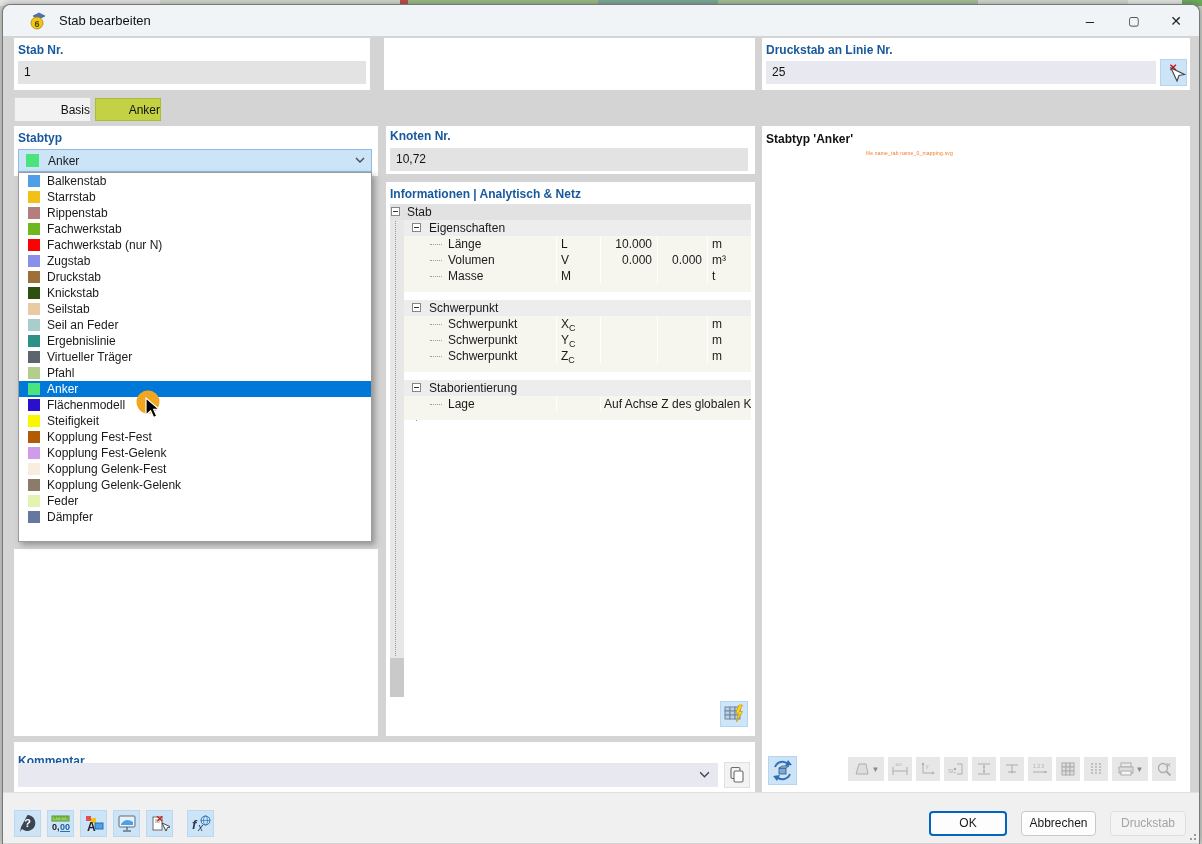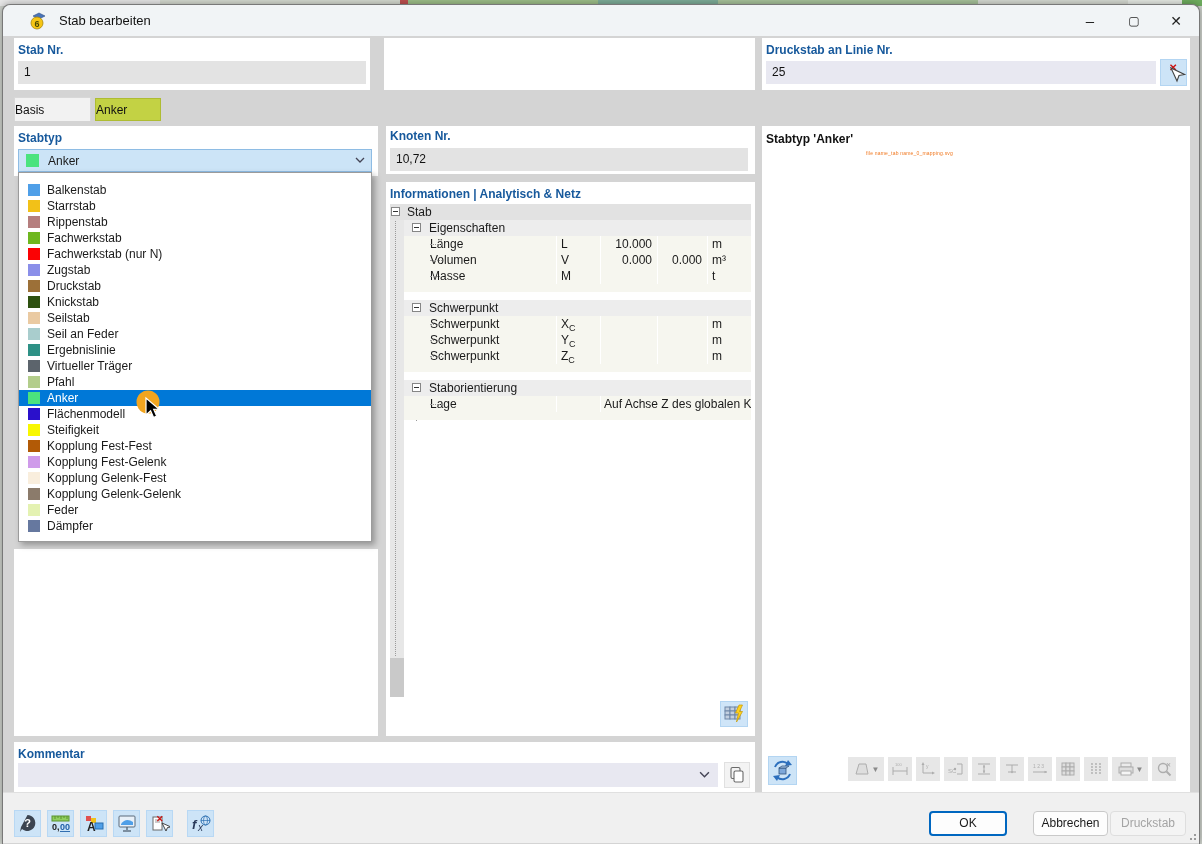--- a/index.html
+++ b/index.html
@@ -27,36 +27,36 @@
   
   .p-stabnr { left:14px; top:38px; width:356px; height:52px; }
   .p-midtop { left:384px; top:38px; width:371px; height:52px; }
   .p-linie  { left:762px; top:38px; width:428px; height:52px; }
   .p-stabnr .flabel, .p-linie .flabel { position:absolute; left:4px; top:5px;text-align:center; }
   .inp-stabnr { position:absolute; left:4px; top:23px; width:348px; }
   .inp-linie  { position:absolute; left:4px; top:23px; width:390px; }
   .btn-selectline { position:absolute; right:3px; top:21px; width:27px; height:27px; background:#cde4f7; border:1px solid #b3d5f2; }
 
   
-  .tab { position:absolute; height:24px; line-height:24px; text-align:left; font-size:12px; color:#111; }
+  .tab { position:absolute; height:24px; line-height:24px; text-align:right; font-size:12px; color:#111; }
   .tab-basis { left:14px; top:97px; width:77px; background:#f2f2f2; border:1px solid #d8d8d8; border-bottom:none; }
   .tab-anker { left:95px; top:98px; width:66px; height:23px; line-height:23px; background:#c3d244; border:1px solid #aebc32; }
 
   
   .p-stabtyp { left:14px; top:126px; width:364px; height:50px; }
   .p-stabtyp .flabel { position:absolute; left:4px; top:5px; }
   .combo { position:absolute; left:4px; top:23px; width:354px; height:23px; background:#cce4f7; border:1px solid #8ebce4; display:flex; align-items:center; }
   .combo .swatch { margin-left:7px; }
   .combo .clabel { margin-left:9px; }
   .combo .chev { position:absolute; right:6px; top:5px; width:10px; height:10px; }
   .swatch { width:13px; height:13px; display:inline-block; }
   .p-leftbottom { left:14px; top:549px; width:364px; height:187px; }
 
   .dropdown { position:absolute; left:18px; top:172px; width:354px; height:370px; background:#fff;
-              border:1px solid #9b9b9b; box-shadow:3px 3px 6px rgba(0,0,0,.3); z-index:30; padding-top:9px;text-align:center; }
+              border:1px solid #9b9b9b; box-shadow:3px 3px 6px rgba(0,0,0,.3); z-index:30; padding-top:0;text-align:center; }
   .opt { height:16px; display:flex; align-items:center; cursor:default; }
   .opt .swatch { width:12px; height:12px; margin-left:9px; flex:none; }
   .opt .optlabel { margin-left:7px; white-space:nowrap; }
   .opt.sel { background:#0078d7; color:#fff; }
 
   .click-cursor { position:absolute; left:134px; top:388px; width:34px; height:36px; z-index:40; pointer-events:none; }
 
   
   .p-knoten { left:386px; top:126px; width:369px; height:48px; }
   .p-knoten .flabel { position:absolute; left:4px; top:3px; }
@@ -74,21 +74,21 @@
   .row-root .rlabel { padding-left:17px; font-weight:normal; }
   .row-group { height:16px; line-height:16px; background:#ededed; margin-left:14px; width:347px; }
   .row-group .glabel { padding-left:25px; }
   .row-data { height:16px; margin-left:14px; display:flex; }
   .row-tail { height:8px; background:#f6f6ef; margin-left:14px; width:347px; }
   .row-spacer { height:8px; }
   .ebox { position:absolute; width:9px; height:9px; border:1px solid #868686; background:#fff; top:3px; }
   .ebox::before { content:""; position:absolute; left:1px; top:3px; width:5px; height:1px; background:#333; }
   .row-root .ebox { left:1px; } .row-group .ebox { left:8px; }
   .cell { background:#f6f6ef; height:16px; line-height:16px; margin-right:1px; overflow:hidden; white-space:nowrap; }
-  .c-name { width:152px; padding-left:26px; position:relative; }
+  .c-name { width:152px; padding-left:44px; position:relative; }
   .c-name::before { content:""; position:absolute; left:26px; top:8px; width:12px; border-top:1px dotted #9a9a9a; }
   .c-sym { width:43px; padding-left:4px; }
   .c-sym sub { font-size:9px; }
   .c-v1 { width:56px; text-align:right; padding-right:5px; }
   .c-v2 { width:49px; text-align:right; padding-right:5px; }
   .c-unit { width:43px; padding-left:4px; margin-right:0; }
   .c-wide { width:150px; padding-left:3px; margin-right:0; }
   .btn-tableflash { position:absolute; left:334px; top:519px; width:28px; height:26px; background:#cfe5f8; border:1px solid #b3d5f2; }
 
   
@@ -98,31 +98,31 @@
   .rp-toolbar { position:absolute; left:0; bottom:6px; width:428px; height:32px; }
   .btn-sync { position:absolute; left:6px; top:2px; width:29px; height:29px; background:#cde4f7; border:1px solid #b3d5f2; }
   .tgroup { position:absolute; right:14px; top:3px; display:flex; align-items:center; gap:4px; }
   .tbtn { width:24px; height:24px; background:#e7e7e7; display:flex; align-items:center; justify-content:center; }
   .tbtn.wide { width:36px; }
   .tbtn svg { opacity:.62; }
   .darr { font-size:8px; color:#8a8a8a; margin-left:1px; }
 
   
   .p-komm { left:14px; top:742px; width:741px; height:50px; }
-  .p-komm .flabel { position:absolute; left:4px; top:5px; }
+  .p-komm .flabel { position:absolute; left:4px; top:12px; }
   .komm-combo { position:absolute; left:4px; top:21px; width:700px; height:24px; background:#e8e8f1; }
   .komm-combo .chev { position:absolute; right:8px; top:6px; }
   .btn-copy { position:absolute; left:710px; top:20px; width:26px; height:26px; background:#f3f3f3; border:1px solid #e0e0e0; display:flex; align-items:center; justify-content:center; }
 
   
   .footer { position:absolute; left:3px; top:792px; width:1196px; height:51px; background:#f0f0f0; border-top:1px solid #e0e0e0; }
   .fbtn-ico { position:absolute; top:17px; width:27px; height:27px; background:#cde4f7; border:1px solid #b8d8f4; display:flex; align-items:center; justify-content:center; }
   .btn { position:absolute; top:18px; height:25px; background:#fdfdfd; border:1px solid #c9c9c9; border-radius:4px; font-size:12px; text-align:center; color:#1a1a1a; font-family:"Liberation Sans",sans-serif; }
   .btn-ok { left:926px; width:78px; border:2px solid #0067c0; line-height:21px; }
-  .btn-cancel { left:1018px; width:75px; line-height:23px;margin-left:12px; }
+  .btn-cancel { left:1018px; width:75px; line-height:23px; }
   .btn-apply { left:1107px; width:76px; line-height:23px; color:#a4a4a4; background:#f4f4f4; border-color:#dedede; }
   .grip { position:absolute; right:3px; bottom:3px; width:10px; height:10px; }
   .grip i { position:absolute; width:2px; height:2px; background:#9a9a9a; }
 </style>
 </head>
 <body>
 
 <div class="desktop">
 
   <div class="bg-strip">

